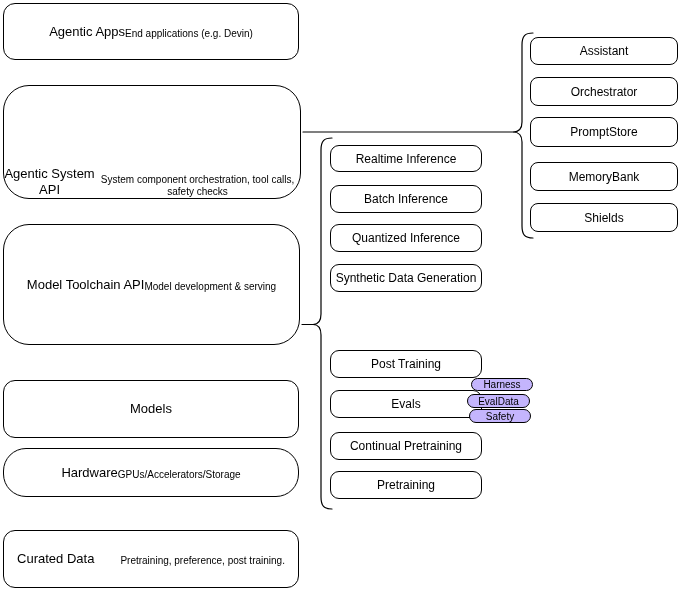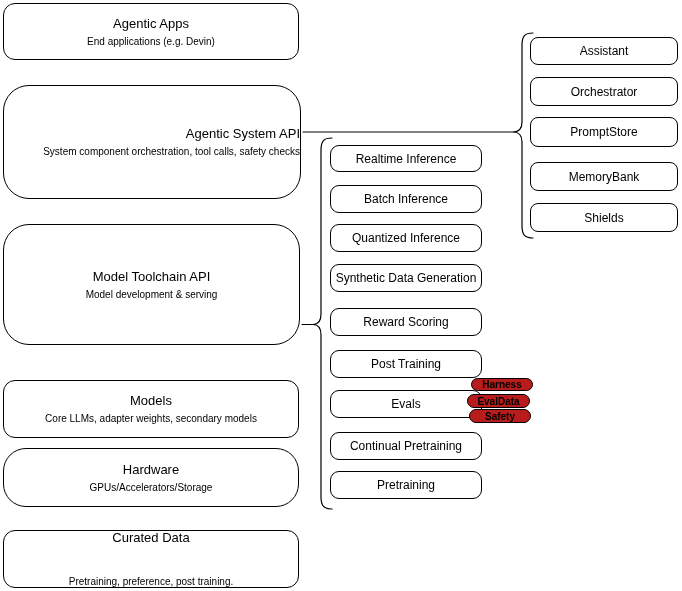--- a/index.html
+++ b/index.html
@@ -21,34 +21,34 @@
     left: 0; top: 0;
     width: 682px; height: 591px;
     pointer-events: none;
   }
   .box {
     position: absolute;
     box-sizing: border-box;
     background: #ffffff;
     border: 1px solid #000000;
     display: flex;
-    flex-direction: column;
+    flex-direction: row;
     align-items: center;
     justify-content: center;
     text-align: center;
   }
   .layer .title { font-size: 13px; line-height: 16px; }
   .layer .subtitle { font-size: 10px; line-height: 12px; margin-top: 4px; }
 
   
   .l1 { left: 3px; top: 3px;   width: 296px; height: 57px;  border-radius: 12px; }
   .l2 { left: 3px; top: 85px;  width: 298px; height: 114px; border-radius: 26px; align-items: flex-end; }
   .l3 { left: 3px; top: 224px; width: 297px; height: 121px; border-radius: 26px; }
   .l4 { left: 3px; top: 380px; width: 296px; height: 58px;  border-radius: 12px; }
-  .l5 { left: 3px; top: 448px; width: 296px; height: 59px;  border-radius: 23px; text-align: right; }
+  .l5 { left: 3px; top: 448px; width: 296px; height: 49px;  border-radius: 23px; text-align: right; }
   .l6 { left: 3px; top: 530px; width: 296px; height: 58px;  border-radius: 12px; gap: 26px; }
 
   
   .mbox {
     left: 330px;
     width: 152px;
     height: 28px;
     border-radius: 9px;
     font-size: 12px;
   }
@@ -73,31 +73,30 @@
   .r1 { top: 37px; height: 28px; }
   .r2 { top: 77px; }
   .r3 { top: 117px; height: 30px; }
   .r4 { top: 162px; }
   .r5 { top: 203px; }
 
   
   .pill {
     position: absolute;
     box-sizing: border-box;
-    background: #b91c1c;
+    background: #c4b5fd;
     border: 1px solid #000000;
     border-radius: 8px;
     font-size: 10px;
     line-height: 11px;
     display: flex;
     align-items: center;
     justify-content: center;
     text-align: center;
     z-index: 3;
-    font-weight: bold;
   }
   .p1 { left: 471px; top: 378px; width: 62px; height: 13px; }
   .p2 { left: 467px; top: 394px; width: 63px; height: 14px; }
   .p3 { left: 469px; top: 409px; width: 62px; height: 14px; }
 </style>
 </head>
 <body>
 
 <div id="canvas">
 
@@ -119,36 +118,34 @@
   <div class="box layer l2">
     <div class="title">Agentic System API</div>
     <div class="subtitle">System component orchestration, tool calls, safety checks</div>
   </div>
   <div class="box layer l3">
     <div class="title">Model Toolchain API</div>
     <div class="subtitle">Model development &amp; serving</div>
   </div>
   <div class="box layer l4">
     <div class="title">Models</div>
-    <div class="subtitle">Core LLMs, adapter weights, secondary models</div>
   </div>
   <div class="box layer l5">
     <div class="title">Hardware</div>
     <div class="subtitle">GPUs/Accelerators/Storage</div>
   </div>
   <div class="box layer l6">
     <div class="title">Curated Data</div>
     <div class="subtitle">Pretraining, preference, post training.</div>
   </div>
 
   <div class="box mbox m1">Realtime Inference</div>
   <div class="box mbox m2">Batch Inference</div>
   <div class="box mbox m3">Quantized Inference</div>
   <div class="box mbox m4">Synthetic Data Generation</div>
-  <div class="box mbox m5">Reward Scoring</div>
   <div class="box mbox m6">Post Training</div>
   <div class="box mbox m7">Evals</div>
   <div class="box mbox m8">Continual Pretraining</div>
   <div class="box mbox m9">Pretraining</div>
 
   <div class="pill p1">Harness</div>
   <div class="pill p2">EvalData</div>
   <div class="pill p3">Safety</div>
 
   <div class="box rbox r1">Assistant</div>

